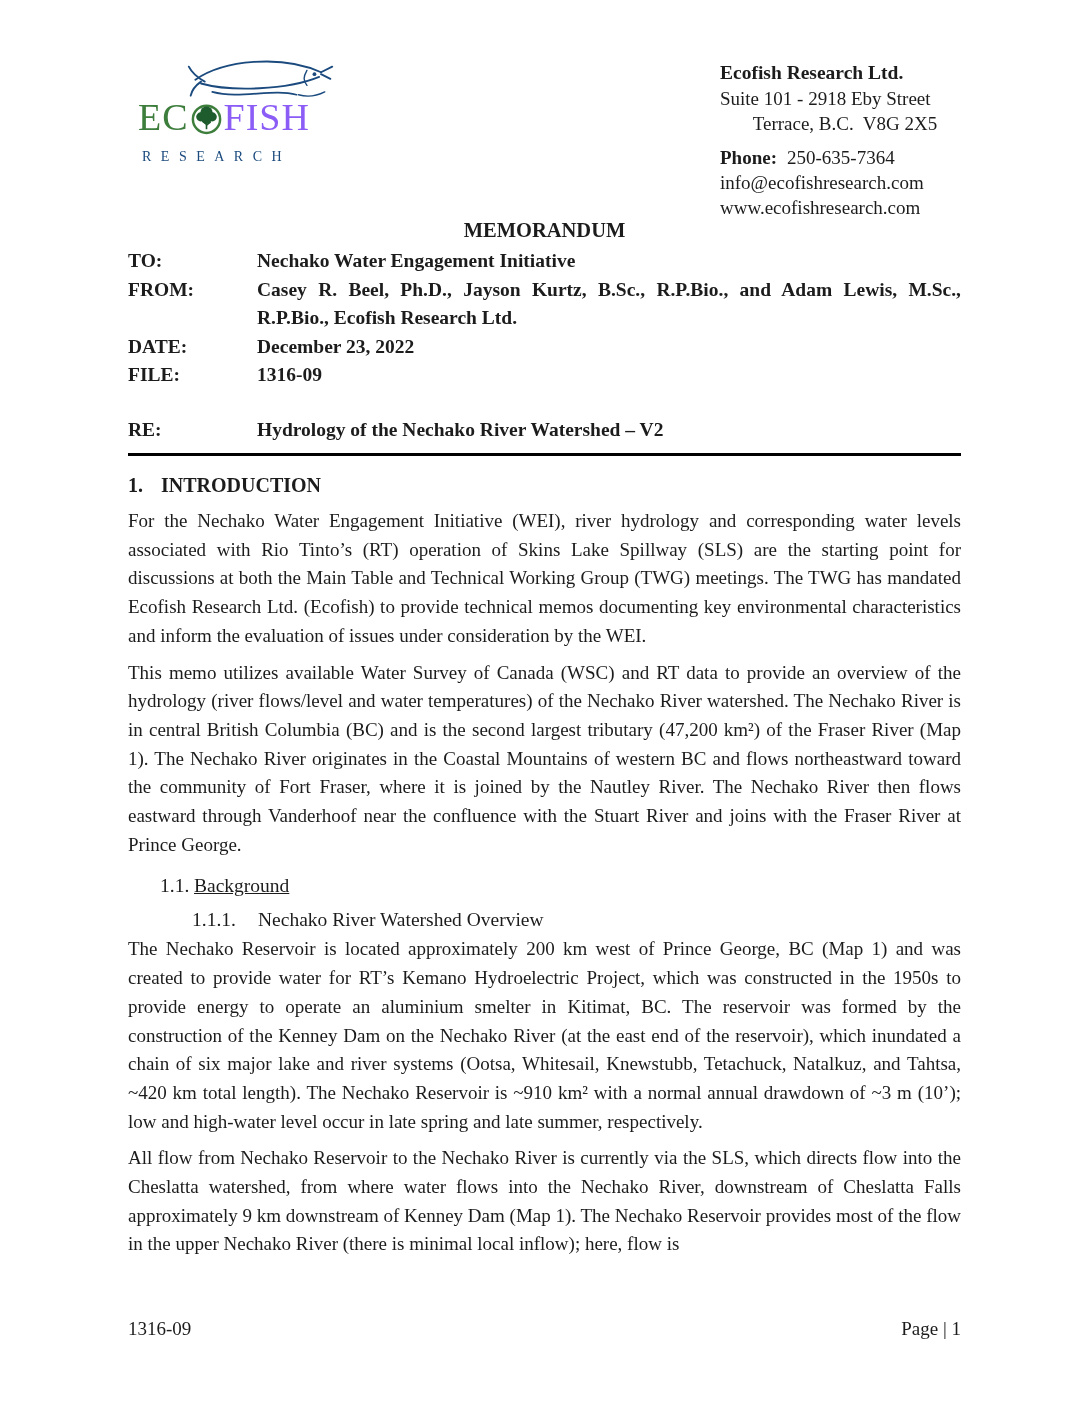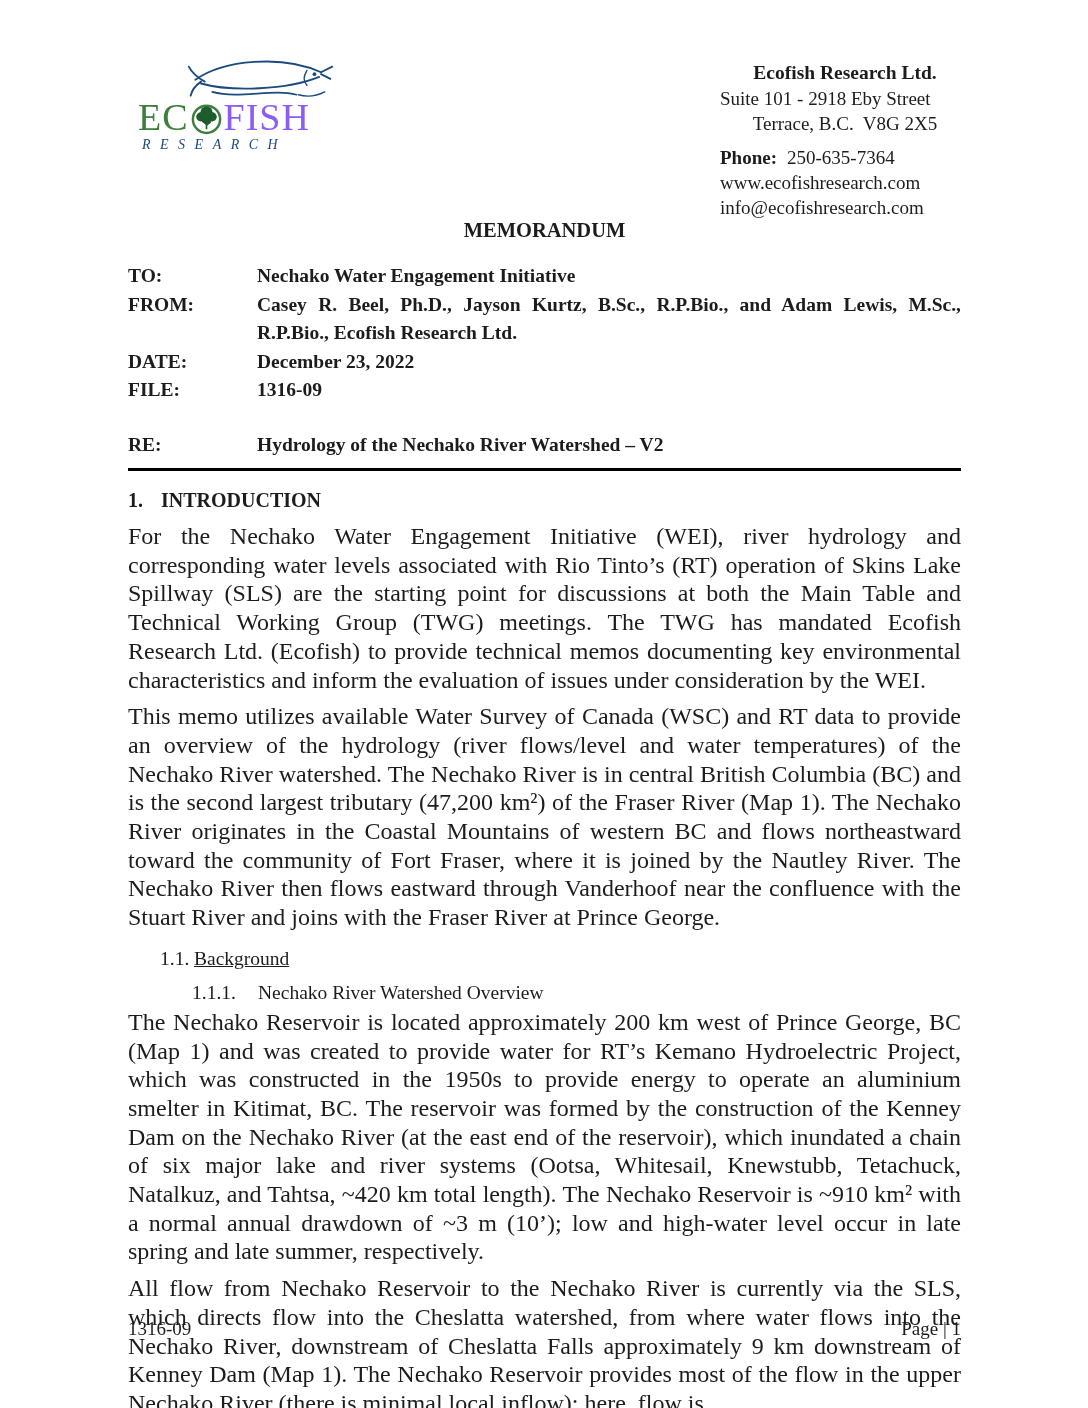--- a/index.html
+++ b/index.html
@@ -10,39 +10,39 @@
   .bold { font-weight:bold; }
   .prewrap { white-space:pre-wrap;text-align:center; }
 
   
   .logo { position:absolute; left:138px; top:52px; width:210px; }
   .fish-svg { display:block; margin-left:48px; }
   .logo-word { display:flex; align-items:flex-end; font-size:38px; font-weight:normal; letter-spacing:1px; line-height:34px; }
   .logo-eco { color:#3e7e3d; }
   .logo-fish { color:#8b5cf6; }
   .logo-o { margin:0 1px; transform:translateY(1px); }
-  .logo-research { color:#1b4a7e; font-size:14px; letter-spacing:9.5px; margin-top:3px; padding-left:4px;font-style:italic; }
+  .logo-research { color:#1b4a7e; font-size:14px; letter-spacing:9.5px; margin-top:15px; padding-left:4px; }
 
   .contact { position:absolute; left:720px; top:60px; width:250px; font-size:19px; line-height:25px; }
-  .contact .company { font-size:19.5px; margin-bottom:1px;text-align:center; }
+  .contact .company { font-size:19.5px; margin-bottom:1px; }
   .contact .phone-row { margin-top:9px; }
   .contact .phone-row .num { margin-left:10px; }
 
   
   .main { position:absolute; left:128px; top:216px; width:833px; }
-  .memo-title { text-align:center; font-weight:bold; font-size:20.5px; line-height:28px; margin-bottom:18px; }
+  .memo-title { text-align:center; font-weight:bold; font-size:20.5px; line-height:28px; margin-bottom:3px; }
   .field { display:flex; font-weight:bold; font-size:19.5px; line-height:28.5px; }
   .field-label { width:129px; flex-shrink:0; }
   .field-value { flex:1; text-align:justify; }
   .re-row { margin-top:26px;font-family:Liberation Serif, serif; }
   .rule { height:3px; background:#000; margin-top:9px; }
 
   .h1 { font-weight:bold; font-size:20px; line-height:28px; margin:15px 0 8px 0; }
   .h1-num { display:inline-block; width:33px; }
-  p.body-p { font-size:24px; line-height:28.7px; text-align:justify; margin:0 0 8px 0; }
+  p.body-p { font-size:19px; line-height:28.7px; text-align:justify; margin:0 0 8px 0; }
   .h2 { font-size:19.5px; line-height:28px; margin:13px 0 6px 32px; }
   .h2-num { display:inline-block; width:34px; }
   .h2-title { text-decoration:underline; }
   .h3 { font-size:19.5px; line-height:28px; margin:4px 0 1px 64px; }
   .h3-num { display:inline-block; width:66px; }
 
   
   .footer { position:absolute; left:128px; top:1318px; width:833px;
             display:flex; justify-content:space-between; font-size:19px; }
 </style>
@@ -89,22 +89,22 @@
       <div class="logo-research">RESEARCH</div>
     </div>
 
     <div class="contact">
       <div class="company bold">Ecofish Research Ltd.</div>
       <div>Suite 101 - 2918 Eby Street</div>
       <div class="prewrap">Terrace, B.C.  V8G 2X5</div>
       <div class="phone-row">
         <span class="bold">Phone:</span><span class="num">250-635-7364</span>
       </div>
+      <div>info@ecofishresearch.com</div>
       <div>www.ecofishresearch.com</div>
-      <div>info@ecofishresearch.com</div>
     </div>
 
   </header>
 
   <main class="main">
 
     <div class="memo-title">MEMORANDUM</div>
 
     <div class="fields">
       <div class="field">

